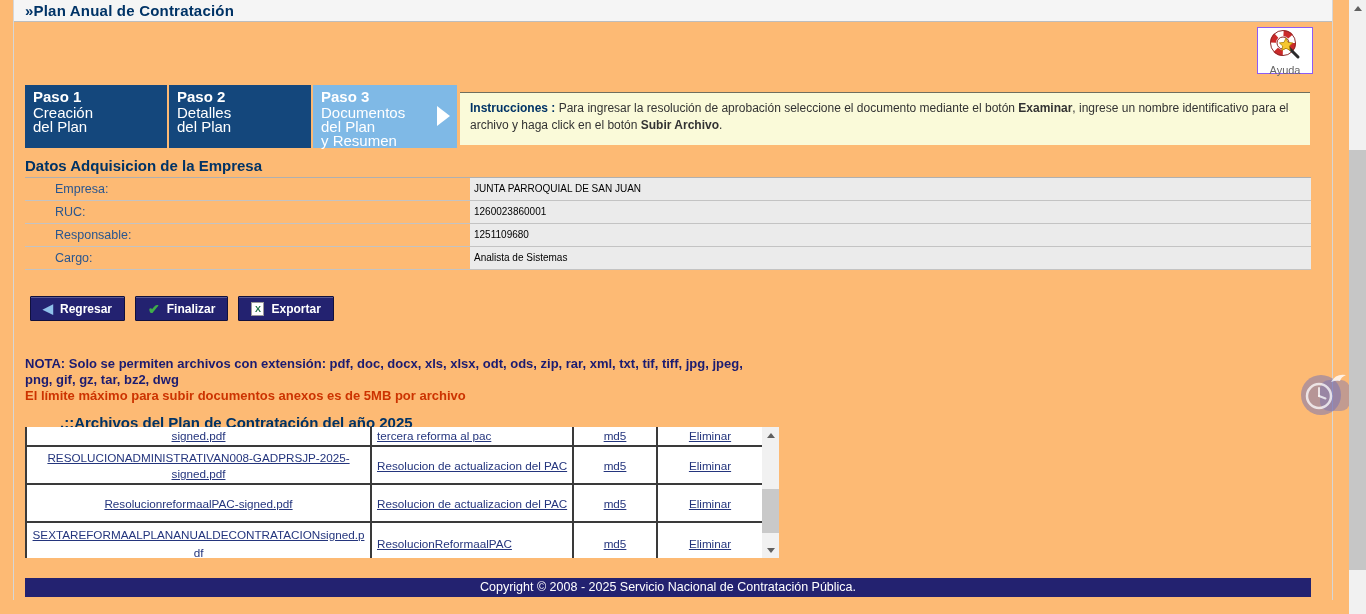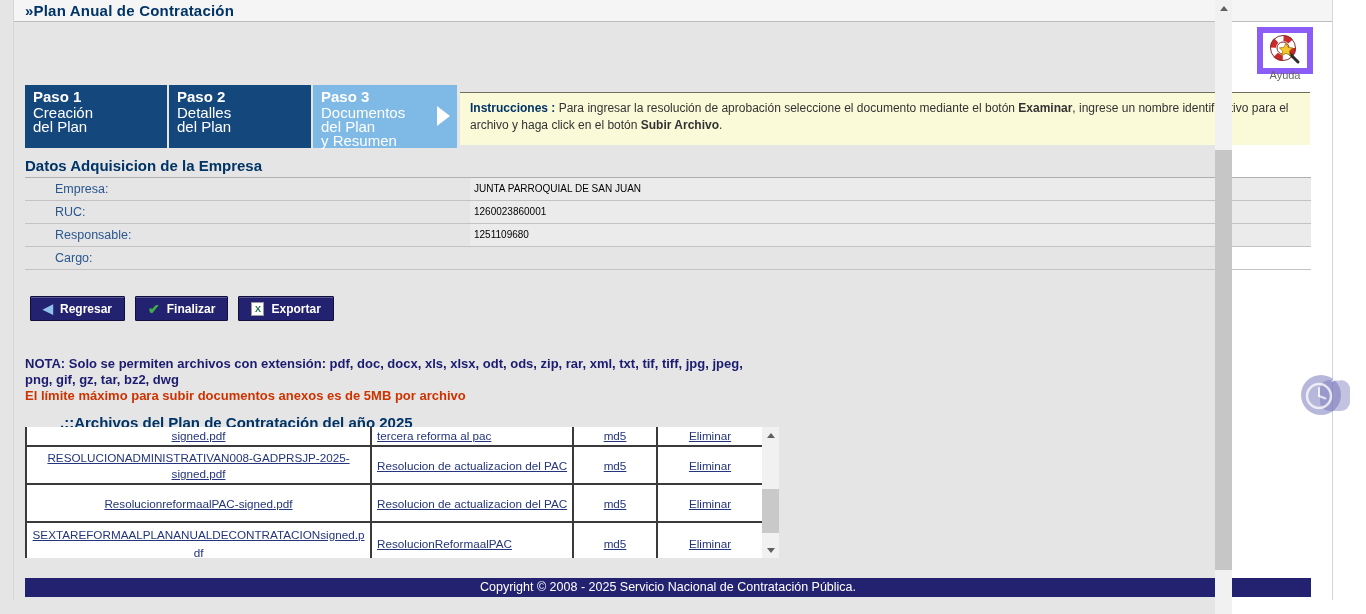--- a/index.html
+++ b/index.html
@@ -1,31 +1,31 @@
 <!DOCTYPE html>
 <html><head>
 <meta charset="utf-8">
 <title>Plan Anual de Contratación</title>
 <style>
   * { margin:0; padding:0; box-sizing:border-box; }
   html,body { background:#fff; }
   body { width:1366px; height:614px; overflow:hidden; font-family:"Liberation Sans", sans-serif; position:relative; }
-  #screen { position:absolute; inset:0; width:1232px; height:614px; background:#e5e5e5; }
+  #screen { position:absolute; inset:0; width:1366px; height:614px; background:#fdba74; }
 
   .page-border { position:absolute; top:0; width:1px; height:600px; background:#d6d6d6; }
   .pb-left { left:13px; }
   .pb-right { left:1332px; }
 
   
   .titlebar { position:absolute; left:14px; top:0; width:1318px; height:22px; background:#f5f5f5;
               border-bottom:1px solid #bdbdbd; line-height:21px; padding-left:11px; }
   .titlebar span { color:#003366; font-weight:bold; font-size:15px; letter-spacing:0.2px; }
 
   
-  .help-box { position:absolute; left:1257px; top:27px; width:56px; height:47px; border:6px solid #8b5cf6;
+  .help-box { position:absolute; left:1257px; top:27px; width:56px; height:47px; border:1px solid #8b5cf6;
               background:#fff; text-align:center; padding-top:2px; cursor:pointer; }
   .help-box .lbl { display:block; font-size:11px; color:#666; margin-top:-1px; }
 
   
   .steps { position:absolute; left:25px; top:85px; height:63px; display:flex; }
   .step { width:142px; height:63px; background:#14477c; color:#fff; padding:3px 0 0 8px; margin-right:2px; }
   .step .t { font-size:15px; font-weight:bold; display:block; margin-bottom:1px; }
   .step .l { font-size:15px; display:block; line-height:14px; }
   .step.active { background:#7fb9e6; position:relative; width:144px; }
   .step .arrow { position:absolute; right:7px; top:21px; width:0; height:0;
@@ -151,20 +151,21 @@
       <div class="crow">
         <div class="clabel">RUC:</div>
         <div class="cvalue">1260023860001</div>
       </div>
       <div class="crow">
         <div class="clabel">Responsable:</div>
         <div class="cvalue">1251109680</div>
       </div>
       <div class="crow">
         <div class="clabel">Cargo:</div>
+        <div class="cvalue">Analista de Sistemas</div>
       </div>
     </div>
 
   <div class="btn-row">
     <div class="btn">
       <span class="ic ic-back">◀</span>
       <span>Regresar</span>
     </div>
     <div class="btn">
       <span class="ic ic-check">✔</span>

